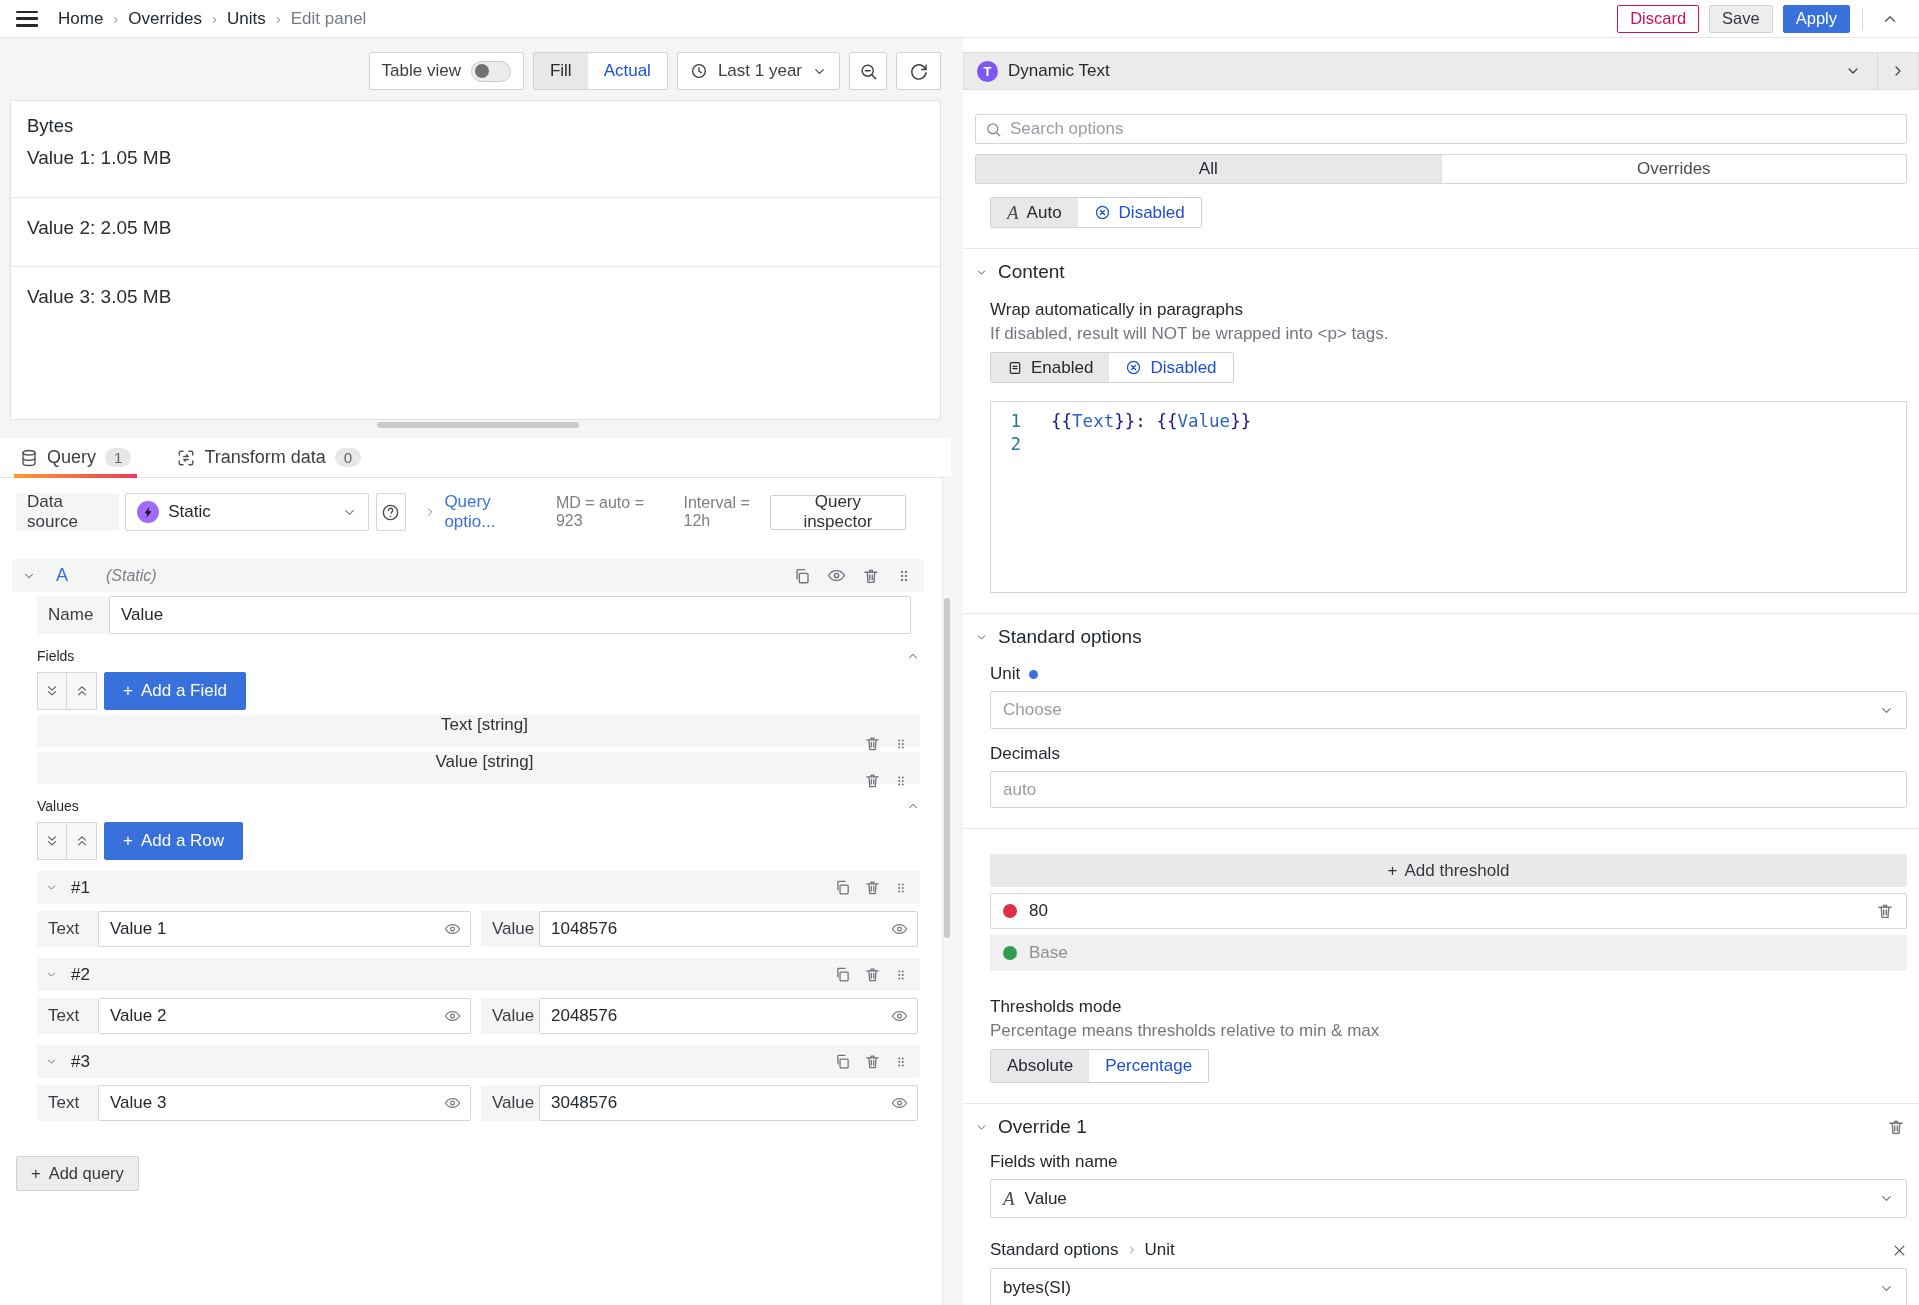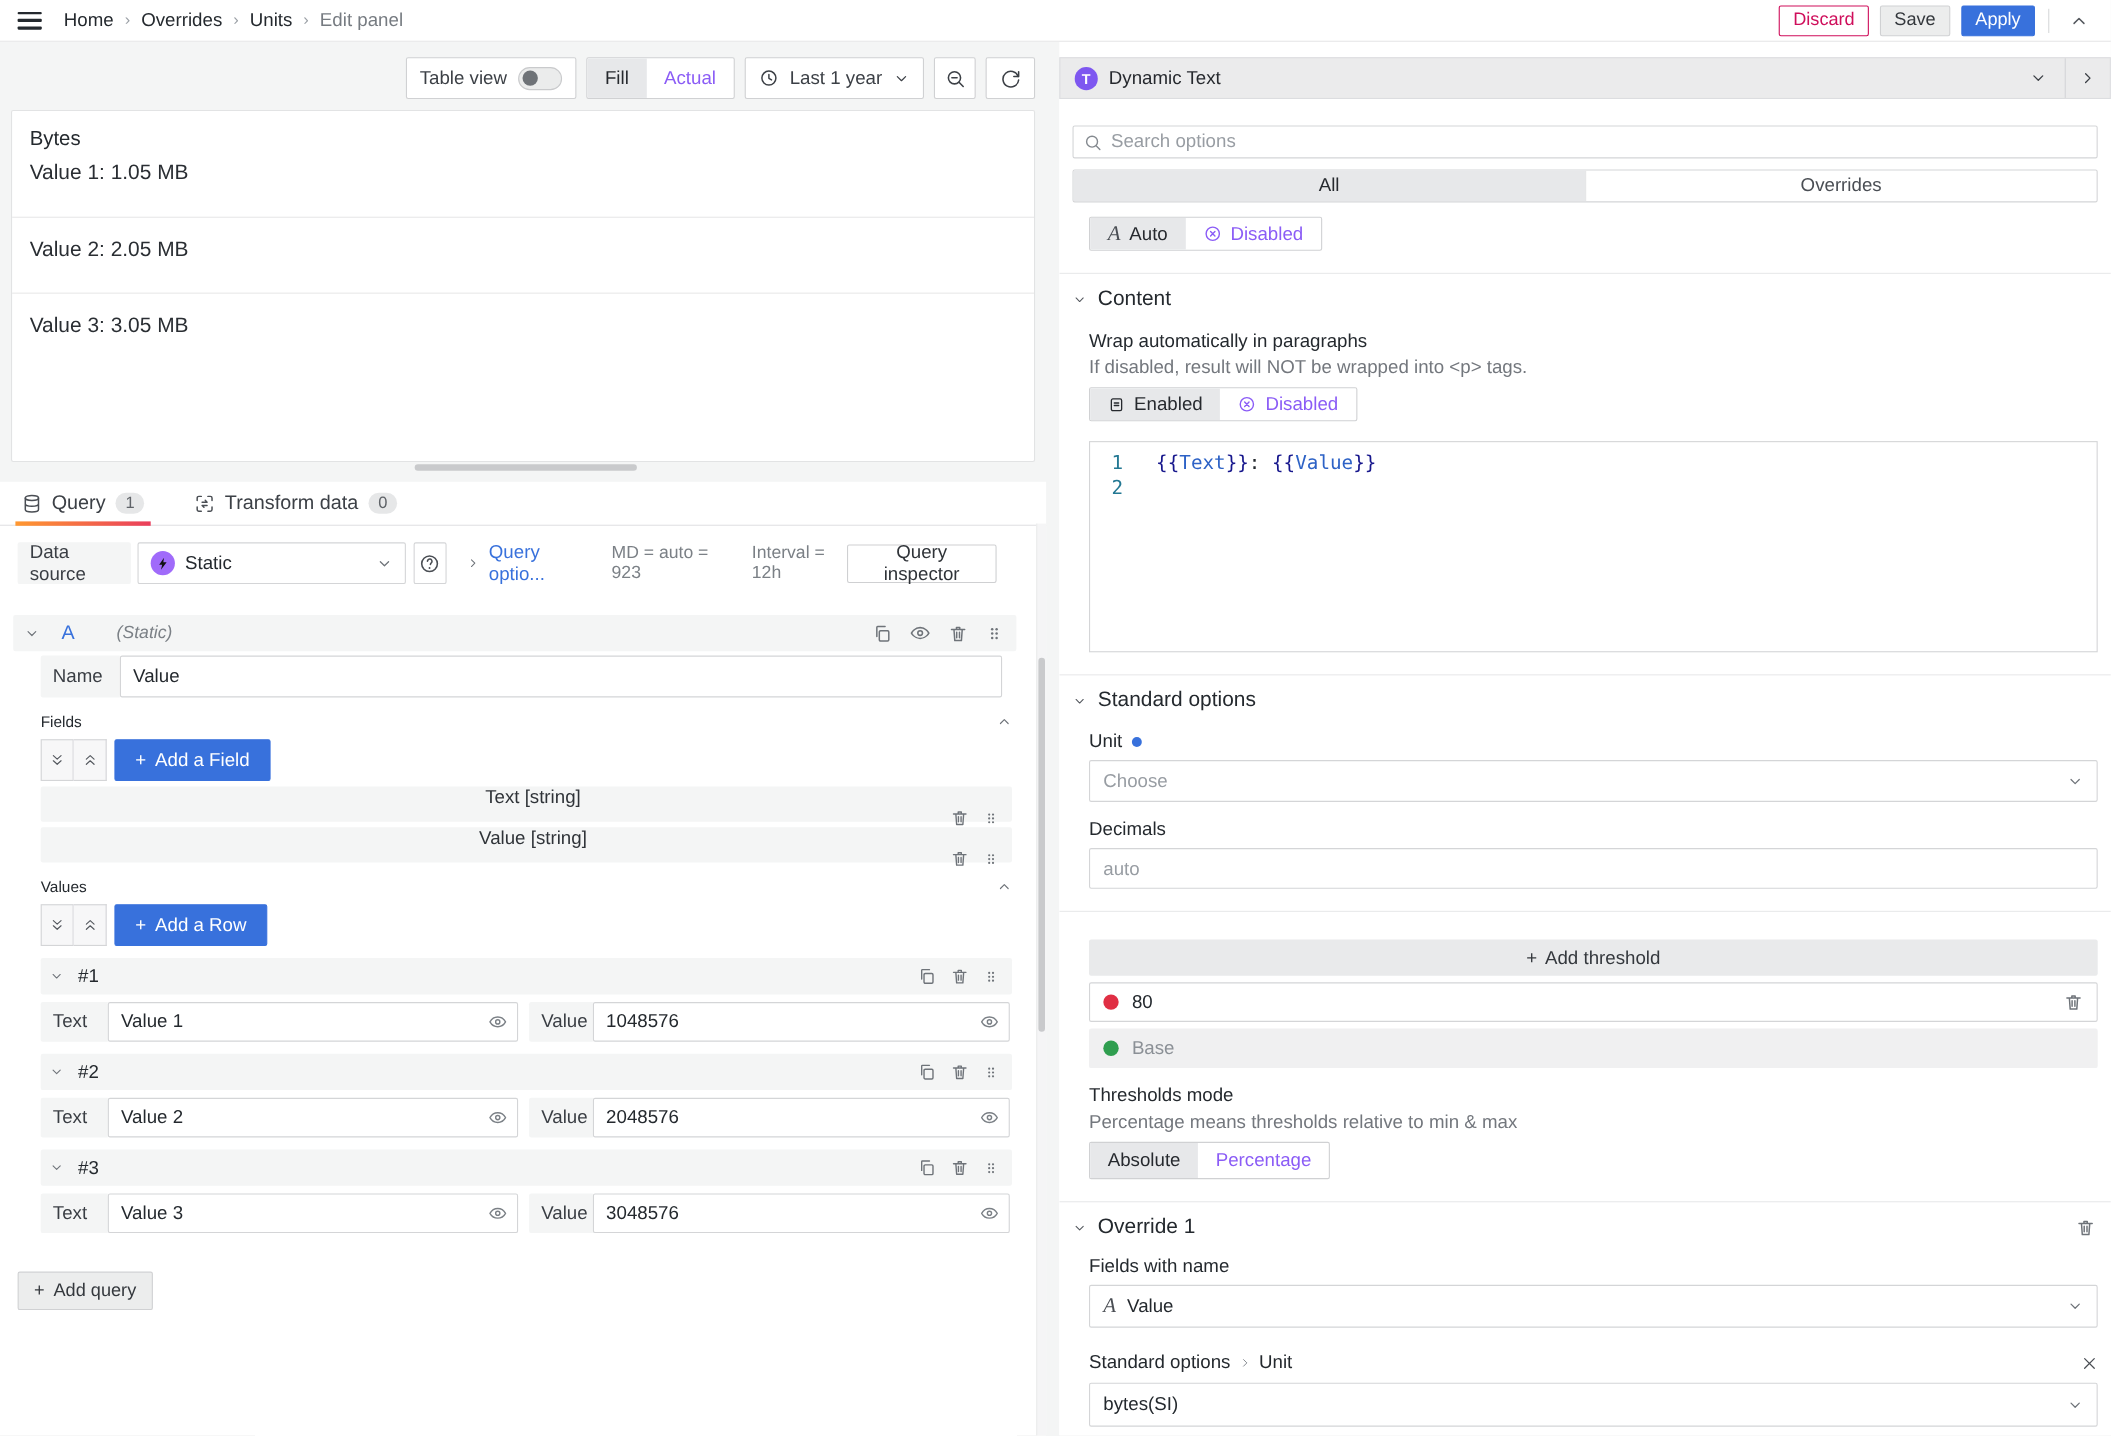--- a/index.html
+++ b/index.html
@@ -26,21 +26,21 @@
   .nav-div { width:1px; height:22px; background:#d8d9da; margin:0 2px; }
   .collapse-btn { width:30px; height:28px; display:flex; align-items:center; justify-content:center; color:#54585e; cursor:pointer; }
 
   
   .left-pane { position:absolute; top:38px; left:0; width:951px; bottom:0; }
   .left-toolbar { position:absolute; top:14px; right:10px; display:flex; align-items:center; gap:9px; }
   .tool-box { height:38px; background:#fff; border:1px solid #d0d1d3; border-radius:2px; display:flex; align-items:center; padding:0 12px; gap:10px; font-size:17px; color:#3c4046; cursor:pointer; }
   .toggle { width:40px; height:21px; border-radius:11px; background:#ebecec; border:1px solid #c9cacc; position:relative; }
   .toggle i { position:absolute; left:3px; top:2.5px; width:14px; height:14px; border-radius:50%; background:#6e7277; }
   .seg { display:inline-flex; align-items:stretch; background:#fff; border:1px solid #d0d1d3; border-radius:2px; overflow:hidden; }
-  .seg > div { display:flex; align-items:center; gap:8px; padding:0 16px; font-size:17px; color:#8b5cf6; cursor:pointer; }
+  .seg > div { display:flex; align-items:center; gap:8px; padding:0 16px; font-size:17px; color:#1d4ed8; cursor:pointer; }
   .seg > div.sel { background:#e7e8ea; color:#26292e; font-weight:500; }
   .seg-h38 { height:38px; }
   .icon-sq { width:38px; }
   .panel-card { position:absolute; top:62px; left:10px; width:931px; height:320px; background:#fff; border:1px solid #e2e3e4; border-radius:2px; }
   .panel-title { position:absolute; top:14px; left:16px; font-size:18.5px; font-weight:500; color:#24292e; }
   .pline { position:absolute; left:16px; font-size:19px; color:#2a2e33; }
   .pdiv { position:absolute; left:0; right:0; height:1px; background:#e8e8e9; }
   .drag-pill { position:absolute; top:384px; left:377px; width:202px; height:6px; border-radius:3px; background:#c9cacc; cursor:row-resize; }
 
   .left-bottom { position:absolute; top:400px; left:0; right:0; bottom:0; background:#fff; }
@@ -755,21 +755,21 @@
             <span class="del">
                 <svg class="ic" width="18" height="18" viewBox="0 0 24 24">
                   <path d="M4 7h16M10 7V4.5h4V7M7 7l1 13.5h8L17 7M10.3 10.5v6.5M13.7 10.5v6.5"></path>
                 </svg>
               </span>
           </div>
           <div class="thr-row base">
             <span class="dot" style="background: rgb(47, 158, 79);"></span>
             <span>Base</span>
           </div>
-          <div class="flabel" style="margin-top:15px">Thresholds mode</div>
+          <div class="flabel" style="margin-top:26px">Thresholds mode</div>
           <div class="fdesc">Percentage means thresholds relative to min &amp; max</div>
           <div class="seg seg-h34" style="margin-top:8px">
             <div class="sel">Absolute</div>
             <div>Percentage</div>
           </div>
         </div>
       </div>
 
       <div class="sect" style="padding-bottom:10px">
         <div class="sect-title">

